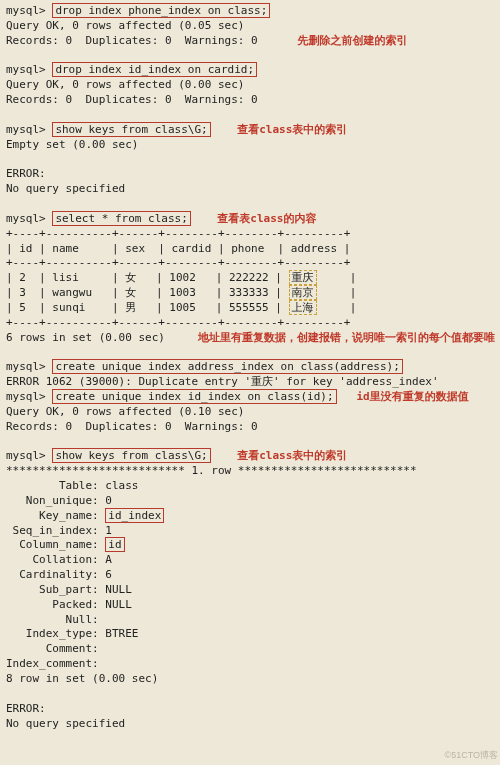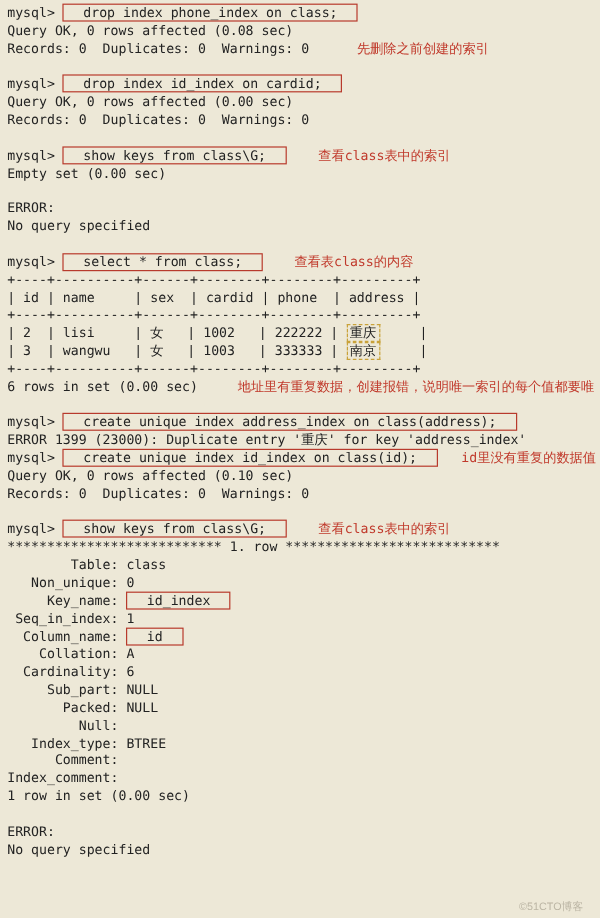--- a/index.html
+++ b/index.html
@@ -8,36 +8,36 @@
     background: #ede8d7;
     font-family: "DejaVu Sans Mono", "Liberation Mono", Consolas, monospace;
     font-size: 11px;
     line-height: 1.35;
     color: #222;
     width: 500px;
     box-sizing: border-box;
     overflow-x: hidden;
   }
   .line { white-space: pre; }
-  .hl { border: 1px solid #b83a2c; padding: 0 16px; }
+  .hl { border: 1px solid #b83a2c; padding: 0 2px; }
   .hl-y { border: 1px dashed #c9a23a; padding: 0 2px; }
-  .annot { color: #c0392b; font-weight: normal; }
+  .annot { color: #c0392b; font-weight: bold; }
   .watermark {
     position: fixed;
-    right: 14px; bottom: 4px;
+    right: 2px; bottom: 4px;
     font-size: 9px; color: #bbb5a4;
     font-family: sans-serif;
     margin-left: 16px;
   }
 </style>
 </head>
 <body>
 
 <div class="line"><span>mysql&gt;</span> <span class="hl">drop index phone_index on class;</span></div>
-<div class="line">Query OK, 0 rows affected (0.08 sec)</div>
+<div class="line">Query OK, 0 rows affected (0.05 sec)</div>
 <div class="line"><span>Records: 0  Duplicates: 0  Warnings: 0</span>      <span class="annot">先删除之前创建的索引</span></div>
 <div class="line"> </div>
 
 <div class="line"><span>mysql&gt;</span> <span class="hl">drop index id_index on cardid;</span></div>
 <div class="line">Query OK, 0 rows affected (0.00 sec)</div>
 <div class="line">Records: 0  Duplicates: 0  Warnings: 0</div>
 <div class="line"> </div>
 
 <div class="line"><span>mysql&gt;</span> <span class="hl">show keys from class\G;</span>    <span class="annot">查看class表中的索引</span></div>
 <div class="line">Empty set (0.00 sec)</div>
@@ -46,27 +46,28 @@
 <div class="line">No query specified</div>
 <div class="line"> </div>
 
 <div class="line"><span>mysql&gt;</span> <span class="hl">select * from class;</span>    <span class="annot">查看表class的内容</span></div>
 <div class="line">+----+----------+------+--------+--------+---------+</div>
 <div class="line">| id | name     | sex  | cardid | phone  | address |</div>
 <div class="line">+----+----------+------+--------+--------+---------+</div>
 <div id="rows">
     <div class="line">| 2  | lisi     | 女   | 1002   | 222222 | <span class="hl-y">重庆</span>     |</div>
     <div class="line">| 3  | wangwu   | 女   | 1003   | 333333 | <span class="hl-y">南京</span>     |</div>
+    <div class="line">| 5  | sunqi    | 男   | 1005   | 555555 | <span class="hl-y">上海</span>     |</div>
   </div>
 <div class="line">+----+----------+------+--------+--------+---------+</div>
 <div class="line"><span>6 rows in set (0.00 sec)</span>     <span class="annot">地址里有重复数据，创建报错，说明唯一索引的每个值都要唯</span></div>
 <div class="line"> </div>
 
 <div class="line"><span>mysql&gt;</span> <span class="hl">create unique index address_index on class(address);</span></div>
-<div class="line">ERROR 1399 (23000): Duplicate entry '重庆' for key 'address_index'</div>
+<div class="line">ERROR 1062 (39000): Duplicate entry '重庆' for key 'address_index'</div>
 
 <div class="line"><span>mysql&gt;</span> <span class="hl">create unique index id_index on class(id);</span>   <span class="annot">id里没有重复的数据值</span></div>
 <div class="line">Query OK, 0 rows affected (0.10 sec)</div>
 <div class="line">Records: 0  Duplicates: 0  Warnings: 0</div>
 <div class="line"> </div>
 
 <div class="line"><span>mysql&gt;</span> <span class="hl">show keys from class\G;</span>    <span class="annot">查看class表中的索引</span></div>
 <div class="line">*************************** 1. row ***************************</div>
 <div class="line">        Table: <span>class</span></div>
 <div class="line">   Non_unique: <span>0</span></div>
@@ -74,18 +75,18 @@
 <div class="line"> Seq_in_index: <span>1</span></div>
 <div class="line">  Column_name: <span class="hl">id</span></div>
 <div class="line">    Collation: <span>A</span></div>
 <div class="line">  Cardinality: <span>6</span></div>
 <div class="line">     Sub_part: <span>NULL</span></div>
 <div class="line">       Packed: <span>NULL</span></div>
 <div class="line">         Null:<span></span></div>
 <div class="line">   Index_type: <span>BTREE</span></div>
 <div class="line">      Comment:<span></span></div>
 <div class="line">Index_comment:<span></span></div>
-<div class="line">1 row in set (0.00 sec)</div>
+<div class="line">8 row in set (0.00 sec)</div>
 <div class="line"> </div>
 <div class="line">ERROR:</div>
 <div class="line">No query specified</div>
 
 <div class="watermark">©51CTO博客</div>
 
 </body></html>

